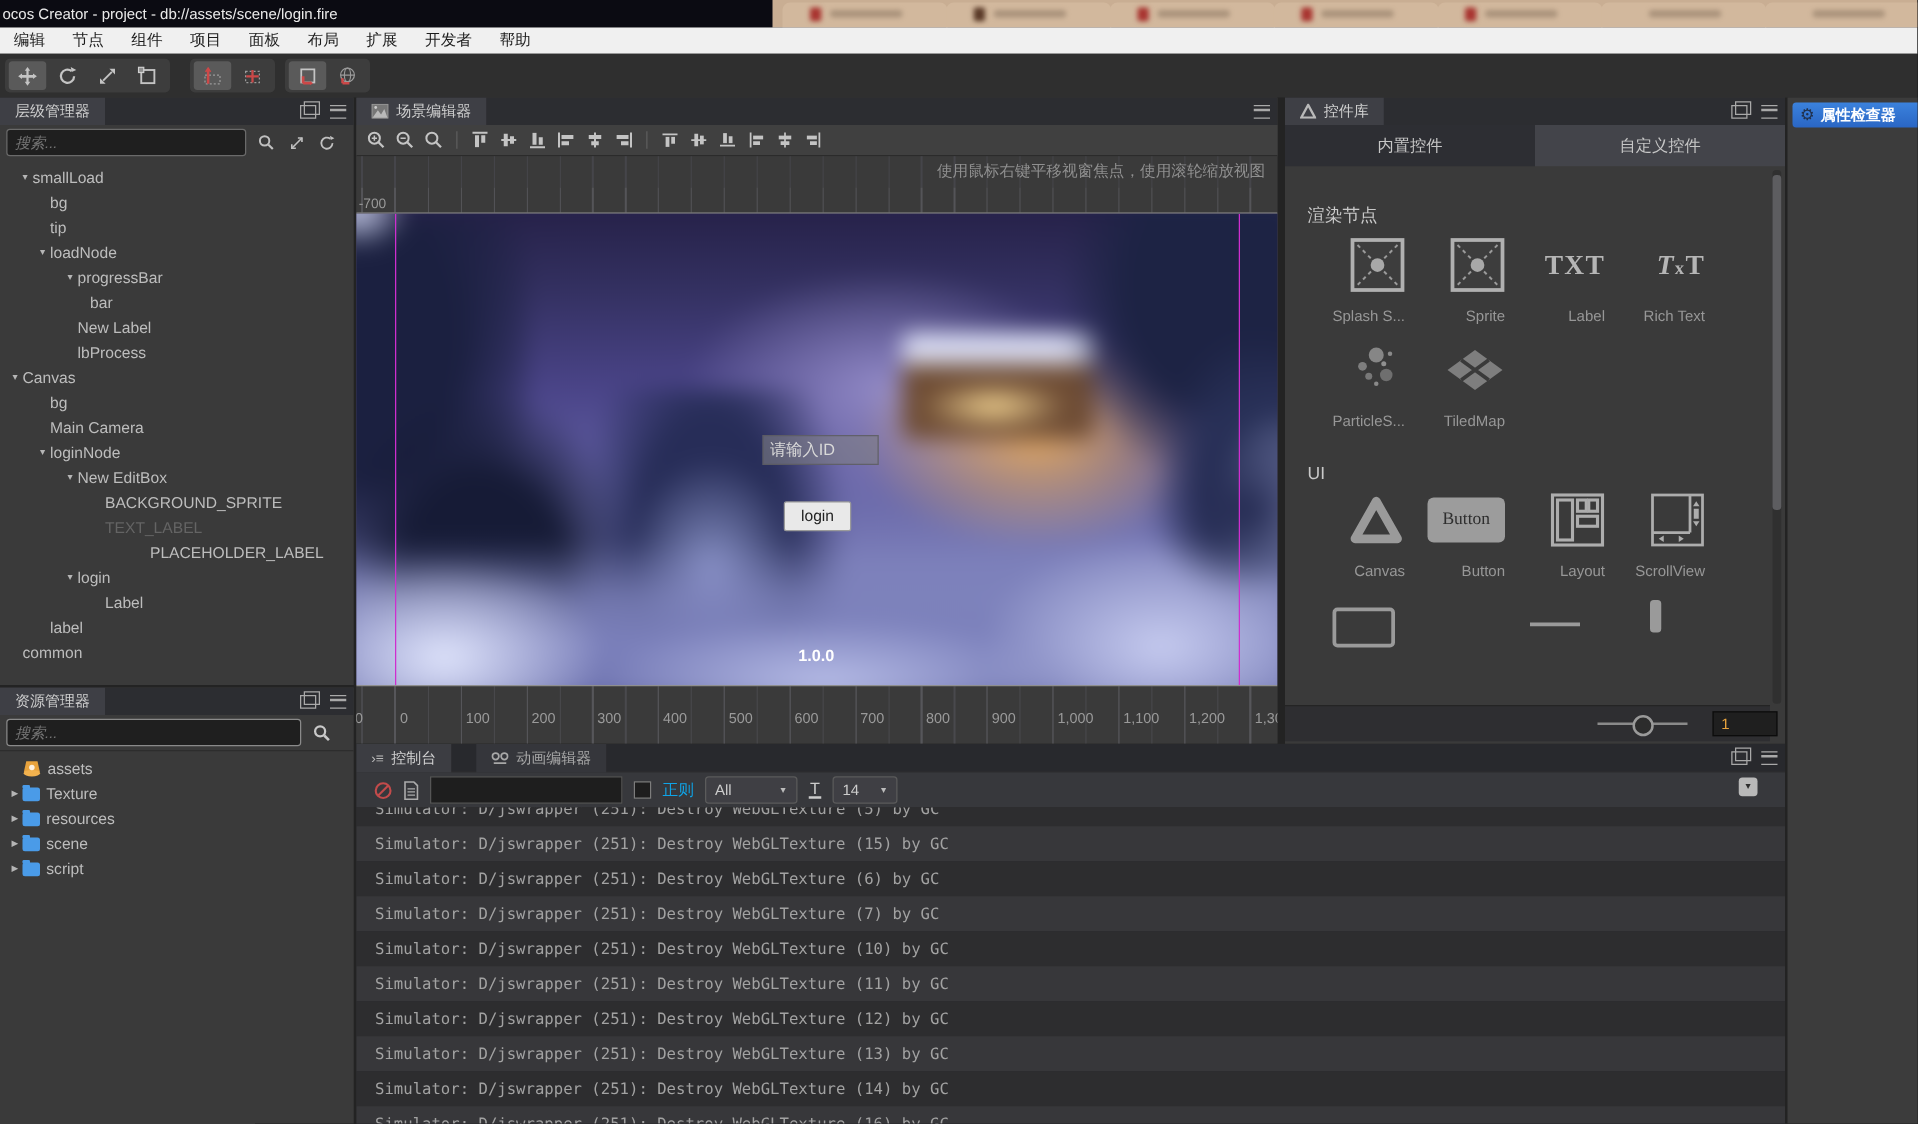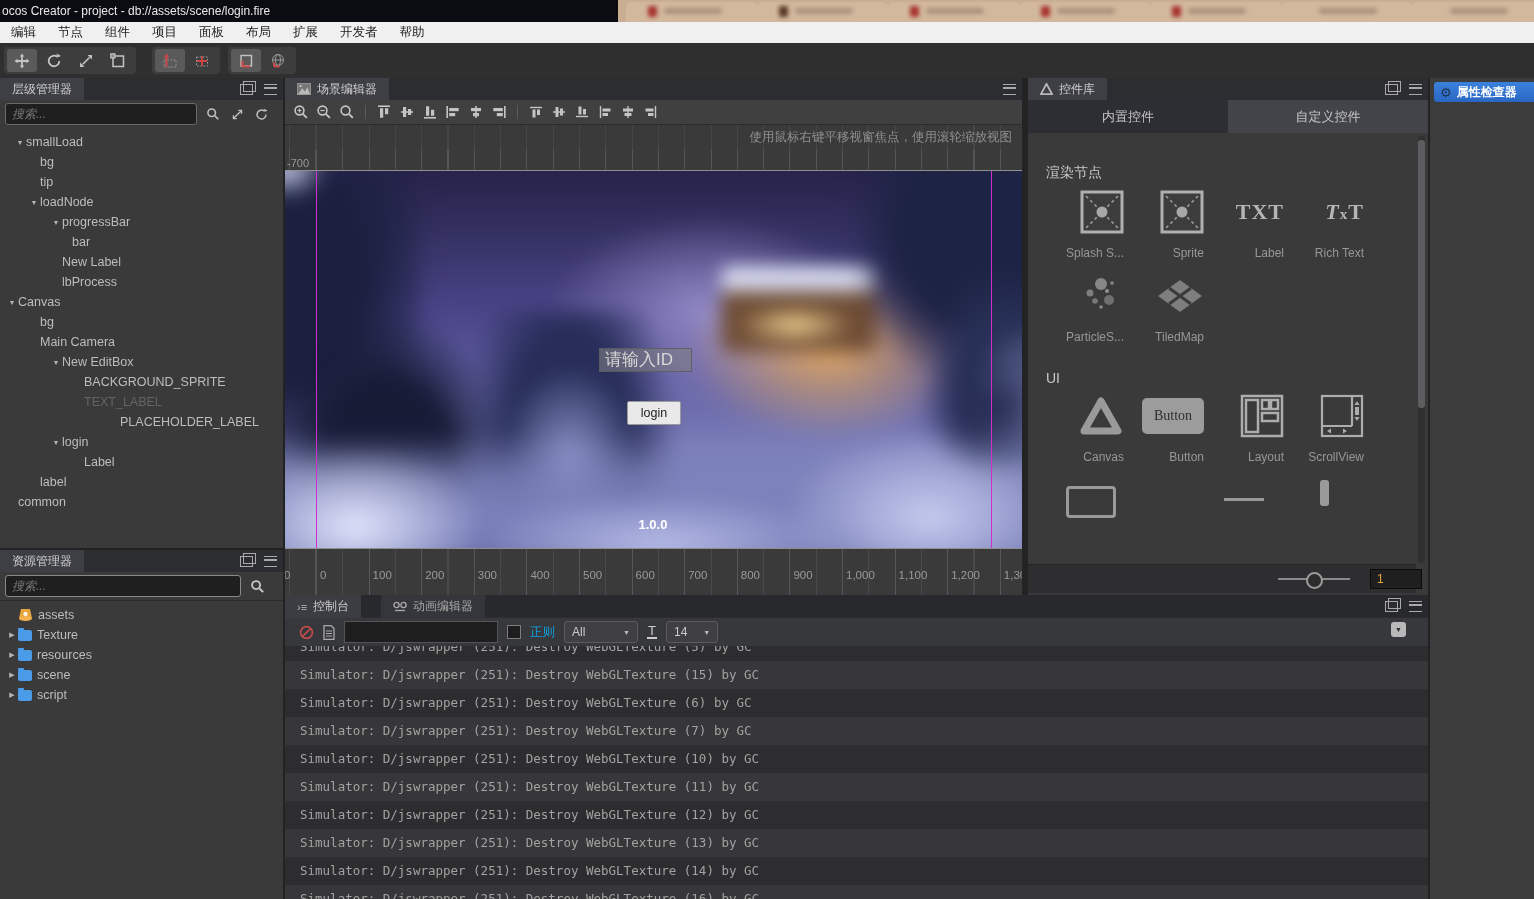--- a/index.html
+++ b/index.html
@@ -71,22 +71,22 @@
   #scene-art{position:absolute;left:-14px;top:-14px;right:-14px;bottom:-14px;filter:blur(9px)}
   #scene-art div{position:absolute}
   .guide{position:absolute;top:0;bottom:0;width:1px;background:#cf2ecf;}
   #scene-ruler-bot{position:absolute;left:0;top:470px;width:100%;height:47px;background:#3a3a3a;border-top:1px solid #8f8f8f;
      background-image:repeating-linear-gradient(90deg,#56565a 0 1px,transparent 1px 52.6px),
                       repeating-linear-gradient(90deg,#49494d 0 1px,transparent 1px 26.3px);
      background-position-x:31px;}
   .ruler-num{position:absolute;top:20px;font-size:11.5px;color:#9a9a9a;white-space:nowrap}
 
   
-  #id-input{position:absolute;left:314px;top:177px;width:86px;height:22px;background:rgba(125,125,130,.62);
-     border:1px solid rgba(90,90,95,.8);color:#d8d8d8;font-size:17px;line-height:22px;padding-left:5px}
+  #id-input{position:absolute;left:325px;top:177px;width:86px;height:22px;background:rgba(125,125,130,.62);
+     border:1px solid rgba(90,90,95,.8);color:#d8d8d8;font-size:13px;line-height:22px;padding-left:5px}
   #login-btn{position:absolute;left:342px;top:230px;width:52px;height:22px;background:#e9e9e9;border:1px solid #9a9a9a;
      border-radius:2px;color:#222;font-size:12.5px;text-align:center;line-height:22px}
   #version-label{position:absolute;left:330px;top:346px;width:76px;text-align:center;color:#fff;font-size:13px;font-weight:bold}
 
   
   #console-panel{left:285px;top:595px;width:1143px;height:304px;background:#2d2d2f}
   #console-panel .phead{background:#28292d}
   .ctab{position:absolute;top:0;height:23px;display:flex;align-items:center;gap:6px;font-size:12px;color:#cfcfcf;padding:0 12px}
   .ctab.active{background:#3c3d42}
   .ctab.inactive{background:#35363b;color:#a8a8a8}
@@ -336,20 +336,24 @@
         <span>Canvas</span>
       </div>
       <div class="trow" style="padding-left: 28px;">
         <span class="arr"></span>
         <span>bg</span>
       </div>
       <div class="trow" style="padding-left: 28px;">
         <span class="arr"></span>
         <span>Main Camera</span>
       </div>
+      <div class="trow" style="padding-left: 28px;">
+        <span class="arr">▼</span>
+        <span>loginNode</span>
+      </div>
       <div class="trow" style="padding-left: 50px;">
         <span class="arr">▼</span>
         <span>New EditBox</span>
       </div>
       <div class="trow" style="padding-left: 72px;">
         <span class="arr"></span>
         <span>BACKGROUND_SPRITE</span>
       </div>
       <div class="trow" style="padding-left: 72px;">
         <span class="arr"></span>

